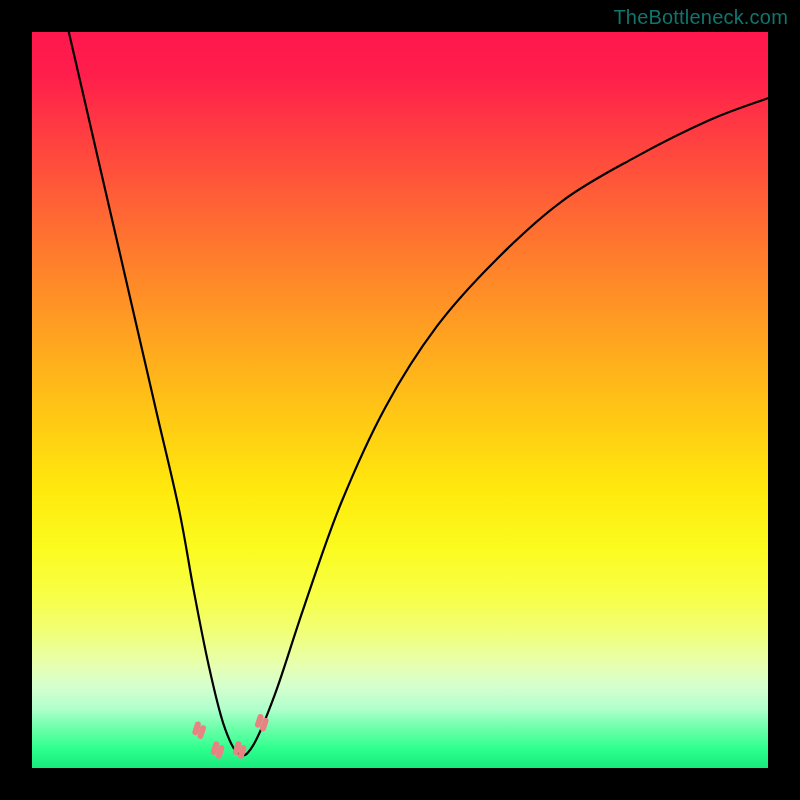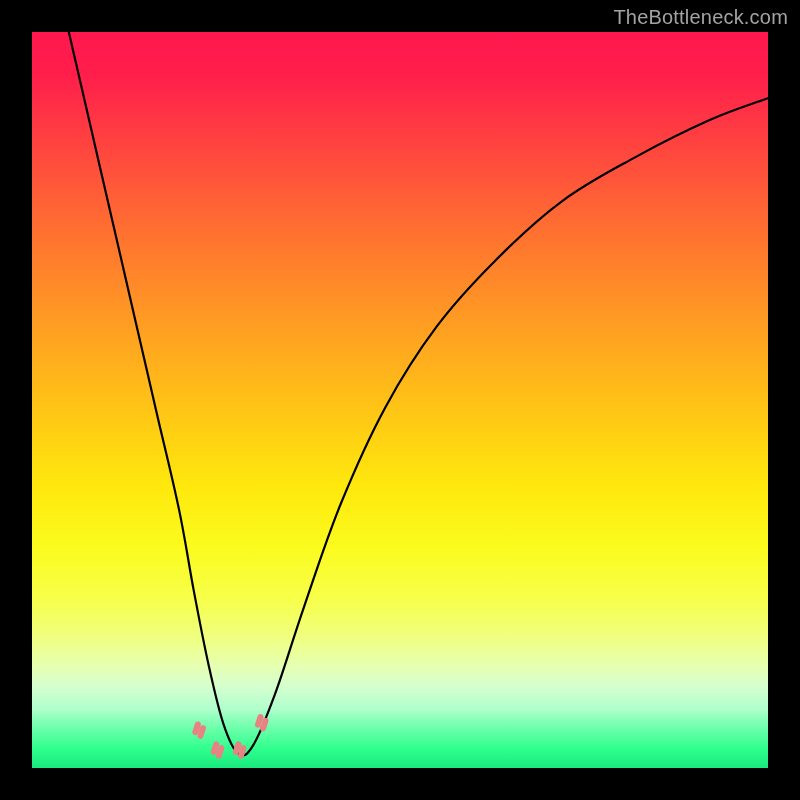--- a/index.html
+++ b/index.html
@@ -48,21 +48,21 @@
       #7affb1 94%,
       #4eff9c 96%,
       #2dff8d 97.5%,
       #19e97c 100%
     );
   }
   .watermark {
     position: absolute;
     top: 6px;
     right: 12px;
-    color: #a3a3a3;
+    color: #0f766e;
     font-size: 20px;
     font-weight: 500;
     letter-spacing: 0.2px;
     user-select: none;
   }
   svg.curve {
     position: absolute;
     inset: 0;
   }
 </style>

